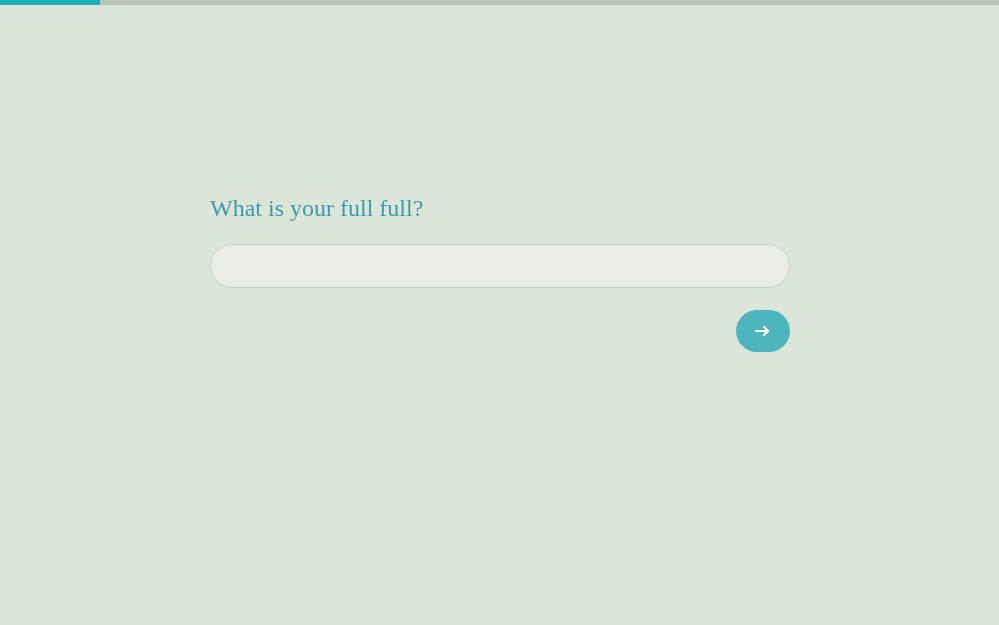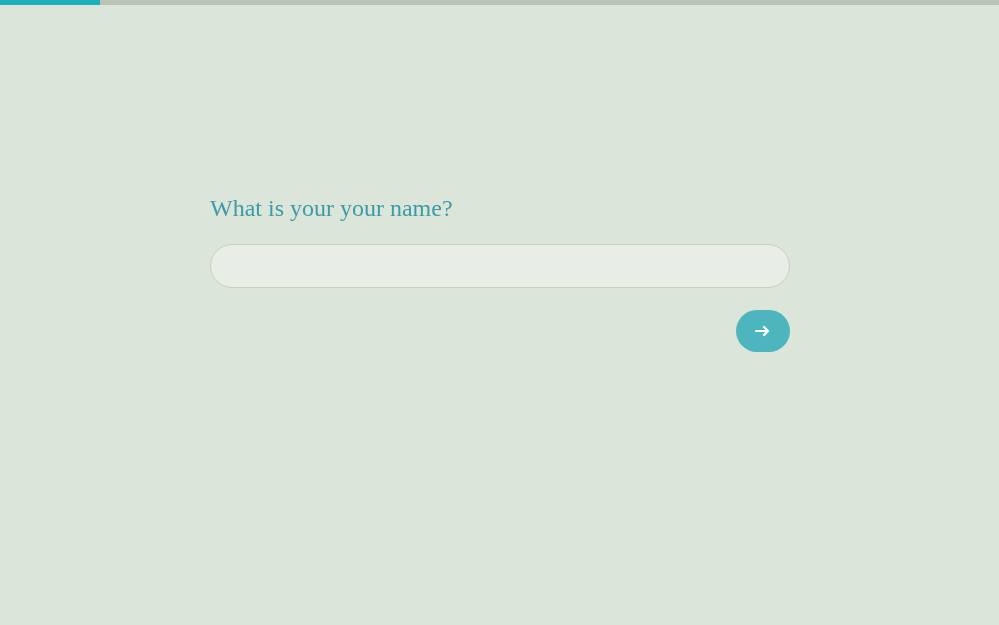--- a/index.html
+++ b/index.html
@@ -92,21 +92,21 @@
     }
   </style>
 </head>
 <body>
 
 <div class="progress-track">
   <div class="progress-fill" style="width: 10%;"></div>
 </div>
 
 <div class="form-container">
-  <p class="form-question">What is your your name?</p>
+  <p class="form-question">What is your full full?</p>
   <input type="text" class="form-input" value="" style="">
   <div class="button-row">
     <button class="next-button">
       <svg class="arrow-icon" viewBox="0 0 16 12" fill="none">
         <path d="M1 6 L13 6 M9 2 L13 6 L9 10" stroke="#ffffff" stroke-width="2.2" stroke-linecap="round" stroke-linejoin="round"></path>
       </svg>
     </button>
   </div>
 </div>
 

